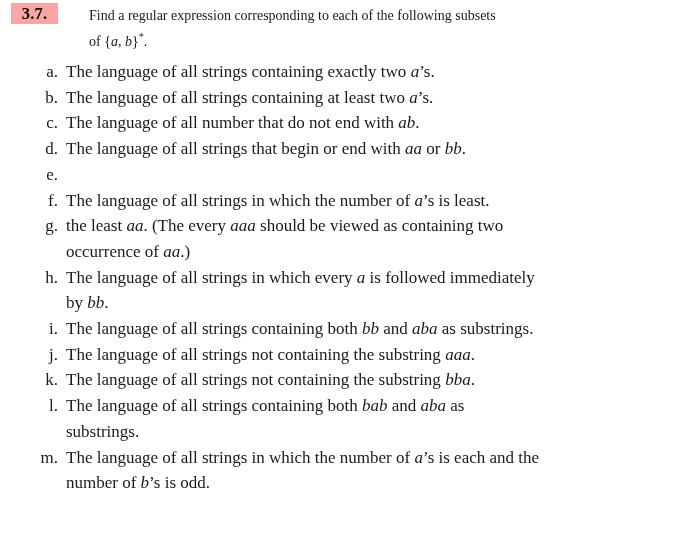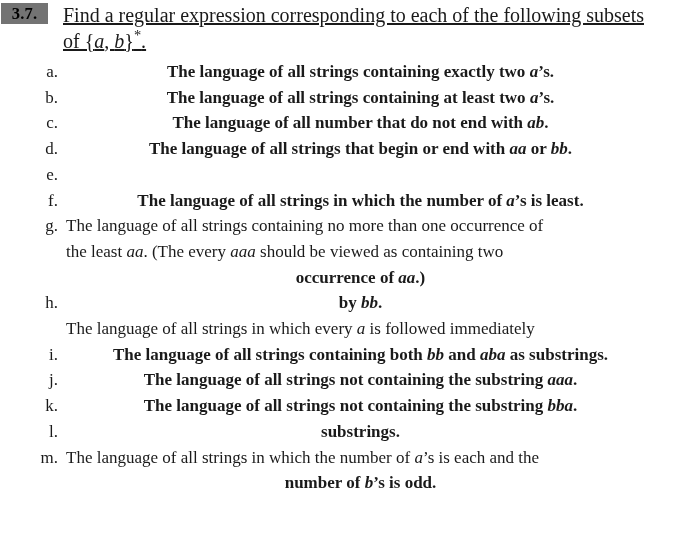--- a/index.html
+++ b/index.html
@@ -26,44 +26,43 @@
 
   
   .problem-head {
     display: flex;
     align-items: flex-start;
     padding-top: 3px;
   }
 
   .number-chip {
     flex: 0 0 auto;
-    margin-left: 1px;
+    margin-left: 11px;
     margin-right: 0px;
     width: 47px;
     height: 21px;
-    background: #737373;
+    background: #fca5a5;
     color: #000000;
     font-weight: bold;
     font-size: 16.5px;
     line-height: 21px;
     text-align: center;
     letter-spacing: 0.2px;
     box-sizing: border-box;
   }
 
   .stem {
     flex: 1 1 auto;
-    margin-left: 15px;
+    margin-left: 31px;
     margin-right: 24px;
-    font-size: 20px;
+    font-size: 14px;
     line-height: 25.5px;
     text-align: justify;
     text-justify: inter-word;
     hyphens: none;
-    text-decoration: underline;
   }
   .stem .line2 { display: block; }
 
   
   ol.items {
     list-style: none;
     margin: 0;
     padding: 0;
     margin-top: 5px;
   }
@@ -87,21 +86,21 @@
   }
 
   .item-text {
     flex: 1 1 auto;
     margin-right: 24px;
     text-align: justify;
     text-justify: inter-word;
     hyphens: none;
   }
   
-  .item-text .last { display: block; text-align: center; font-weight: bold; }
+  .item-text .last { display: block; text-align: left; }
   .item-text .ln   { display: block; }
 
   i { font-style: italic; }
   .star {
     font-style: normal;
     vertical-align: super;
     font-size: 0.72em;
     line-height: 0;
   }
 </style>
@@ -148,30 +147,29 @@
       </li>
       <li class="item">
         <span class="item-label">f.</span>
         <span class="item-text">
           <span class="ln last"><span>The language of all strings in which the number of </span><i>a</i><span>’s is least.</span></span>
         </span>
       </li>
       <li class="item">
         <span class="item-label">g.</span>
         <span class="item-text">
-          <span class="ln"><span>The language of all strings containing no more than one occurrence of</span></span>
           <span class="ln"><span>the least </span><i>aa</i><span>. (The every </span><i>aaa</i><span> should be viewed as containing two</span></span>
           <span class="ln last"><span>occurrence of </span><i>aa</i><span>.)</span></span>
         </span>
       </li>
       <li class="item">
         <span class="item-label">h.</span>
         <span class="item-text">
+          <span class="ln"><span>The language of all strings in which every </span><i>a</i><span> is followed immediately</span></span>
           <span class="ln last"><span>by </span><i>bb</i><span>.</span></span>
-          <span class="ln"><span>The language of all strings in which every </span><i>a</i><span> is followed immediately</span></span>
         </span>
       </li>
       <li class="item">
         <span class="item-label">i.</span>
         <span class="item-text">
           <span class="ln last"><span>The language of all strings containing both </span><i>bb</i><span> and </span><i>aba</i><span> as substrings.</span></span>
         </span>
       </li>
       <li class="item">
         <span class="item-label">j.</span>
@@ -181,20 +179,21 @@
       </li>
       <li class="item">
         <span class="item-label">k.</span>
         <span class="item-text">
           <span class="ln last"><span>The language of all strings not containing the substring </span><i>bba</i><span>.</span></span>
         </span>
       </li>
       <li class="item">
         <span class="item-label">l.</span>
         <span class="item-text">
+          <span class="ln"><span>The language of all strings containing both </span><i>bab</i><span> and </span><i>aba</i><span> as</span></span>
           <span class="ln last"><span>substrings.</span></span>
         </span>
       </li>
       <li class="item">
         <span class="item-label">m.</span>
         <span class="item-text">
           <span class="ln"><span>The language of all strings in which the number of </span><i>a</i><span>’s is each and the</span></span>
           <span class="ln last"><span>number of </span><i>b</i><span>’s is odd.</span></span>
         </span>
       </li>

